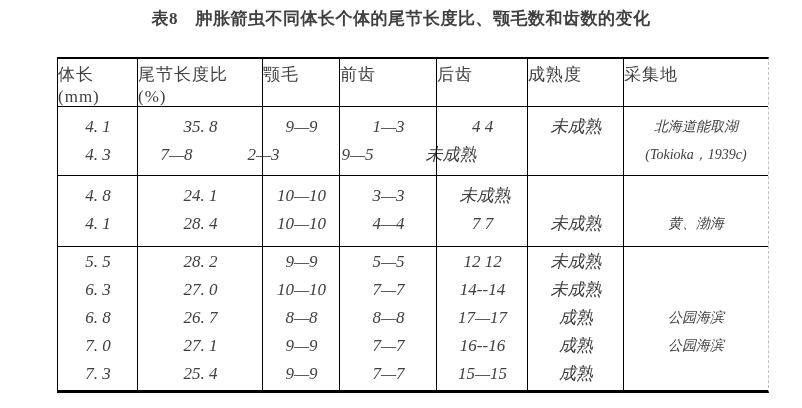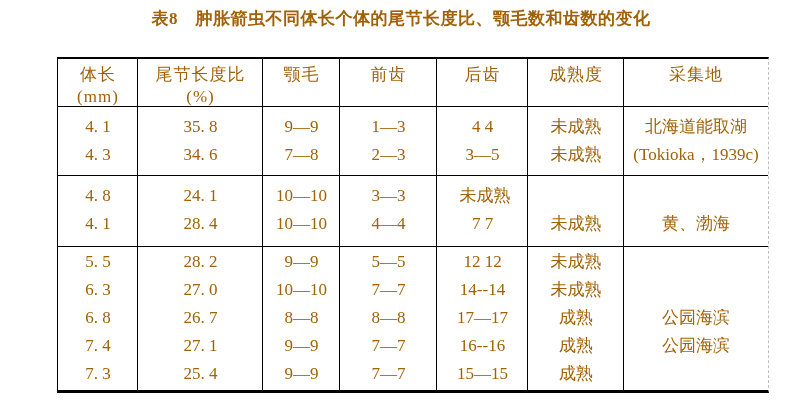--- a/index.html
+++ b/index.html
@@ -1,51 +1,51 @@
 <!DOCTYPE html>
 <html><head>
 <meta charset="utf-8">
 <style>
   html,body{margin:0;padding:0;background:#fff;}
   .page{
     position:relative;width:802px;height:408px;background:#ffffff;
-    font-family:"Liberation Serif","DejaVu Serif",serif;color:#a16207;
+    font-family:"Liberation Serif","DejaVu Serif",serif;color:#404040;
     overflow:hidden;
   }
   .title{
     position:absolute;top:7px;left:0;width:100%;
     text-align:center;font-weight:bold;font-size:17px;letter-spacing:.5px;
     white-space:pre;
   }
   .table{
     position:absolute;left:57px;top:57px;width:712px;box-sizing:border-box;
     border-top:2px solid #000;
     border-bottom:3px solid #000;
     border-left:1px solid #000;
     border-right:1px dashed #c0c0c0;
     background:#fff;
   }
   .vline{position:absolute;top:0;bottom:0;width:1px;background:#000;}
   .v1{left:79px}.v2{left:204px}.v3{left:281px}.v4{left:378px}.v5{left:469px}.v6{left:565px}
 
   .header{display:flex;height:47px;border-bottom:1px solid #000;overflow:hidden;}
-  .hcell{text-align:center;padding-top:5px;box-sizing:border-box;}
+  .hcell{padding-top:5px;box-sizing:border-box;}
   .hline{height:22px;line-height:22px;font-size:17px;letter-spacing:1px;}
 
   .c1{width:80px}.c2{width:125px}.c3{width:77px}.c4{width:97px}.c5{width:91px}.c6{width:96px}.c7{flex:1}
 
-  .group{display:flex;border-bottom:1px solid #000;}
+  .group{display:flex;border-bottom:1px solid #000;font-style:italic;}
   .group.last{border-bottom:none;}
   .rows{width:566px;}
   .rows.pad-a{padding:6px 0 6px;}
   .rows.pad-b{padding:6px 0 8px;}
   .rows.pad-c{padding:1px 0 2px;}
   .row{display:flex;height:28px;}
   .cell{line-height:28px;text-align:center;font-size:17px;box-sizing:border-box;white-space:pre;}
-  .site{text-align:center;font-size:17px;box-sizing:border-box;}
+  .site{text-align:center;font-size:14px;box-sizing:border-box;}
   .site .line{height:28px;line-height:28px;white-space:pre;}
   .site.off-a{padding-top:6px;}
   .site.off-b{padding-top:34px;}
   .site.off-c{padding-top:57px;}
 </style>
 </head>
 <body>
 
 <div class="page">
 
@@ -91,24 +91,23 @@
         <div class="row">
           <div class="cell c1">4. 1</div>
           <div class="cell c2">35. 8</div>
           <div class="cell c3">9—9</div>
           <div class="cell c4">1—3</div>
           <div class="cell c5">4 4</div>
           <div class="cell c6">未成熟</div>
         </div>
         <div class="row">
           <div class="cell c1">4. 3</div>
-          <div class="cell c2">34. 6</div>
           <div class="cell c3">7—8</div>
           <div class="cell c4">2—3</div>
-          <div class="cell c5">3—5</div>
+          <div class="cell c5">9—5</div>
           <div class="cell c6">未成熟</div>
         </div>
       </div>
       <div class="site c7 off-a">
         <div class="line">北海道能取湖</div>
         <div class="line">(Tokioka，1939c)</div>
       </div>
     </div>
 
     <div class="group">
@@ -154,21 +153,21 @@
         </div>
         <div class="row">
           <div class="cell c1">6. 8</div>
           <div class="cell c2">26. 7</div>
           <div class="cell c3">8—8</div>
           <div class="cell c4">8—8</div>
           <div class="cell c5">17—17</div>
           <div class="cell c6">成熟</div>
         </div>
         <div class="row">
-          <div class="cell c1">7. 4</div>
+          <div class="cell c1">7. 0</div>
           <div class="cell c2">27. 1</div>
           <div class="cell c3">9—9</div>
           <div class="cell c4">7—7</div>
           <div class="cell c5">16--16</div>
           <div class="cell c6">成熟</div>
         </div>
         <div class="row">
           <div class="cell c1">7. 3</div>
           <div class="cell c2">25. 4</div>
           <div class="cell c3">9—9</div>

